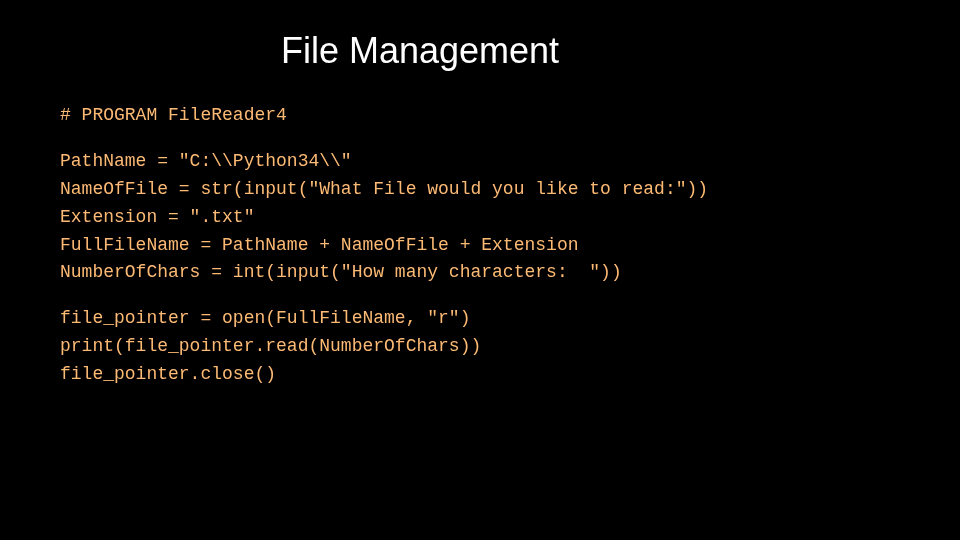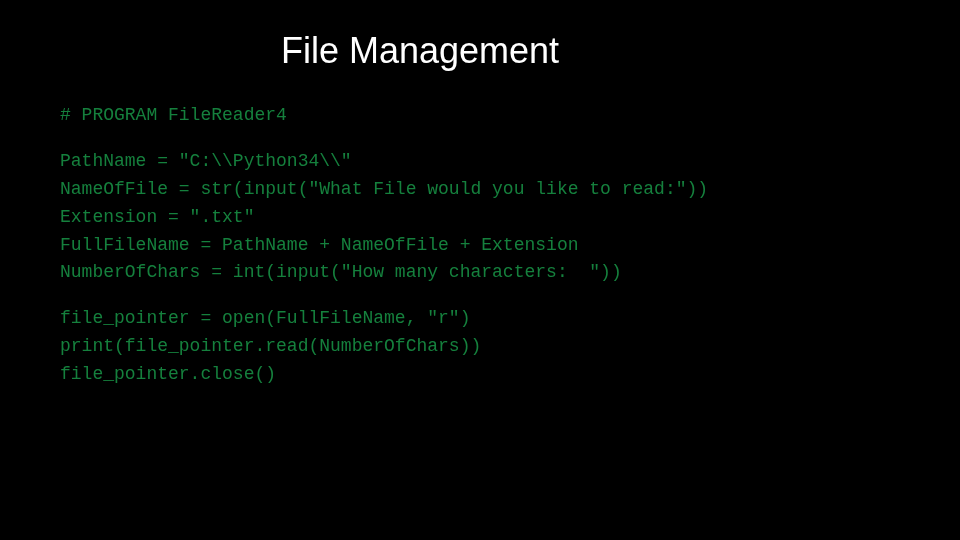--- a/index.html
+++ b/index.html
@@ -31,21 +31,21 @@
       font-size: 36px;
       font-weight: normal;
       color: #ffffff;
       margin-bottom: 30px;
     }
 
     .code-block {
       font-family: 'Courier New', Courier, monospace;
       font-size: 18px;
       line-height: 1.55;
-      color: #15803d;
+      color: #fdba74;
       white-space: pre;
     }
 
     .spacer {
       height: 18px;
     }
   </style>
 </head>
 <body>
 

